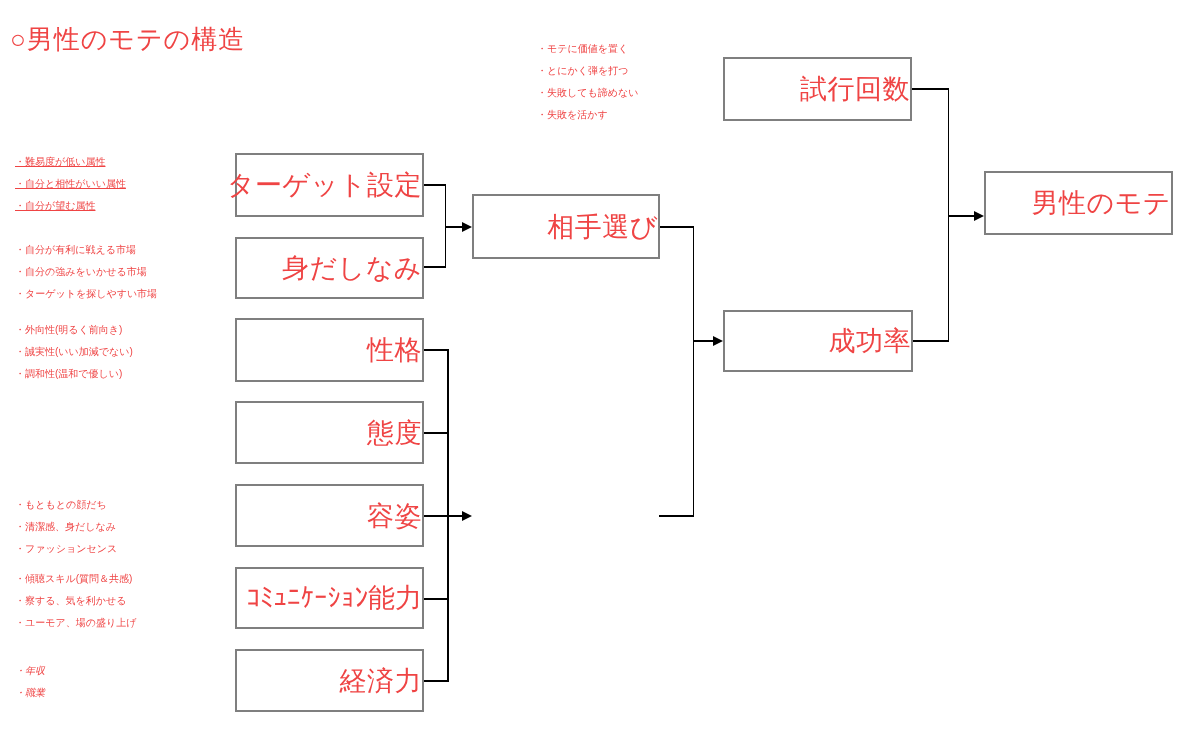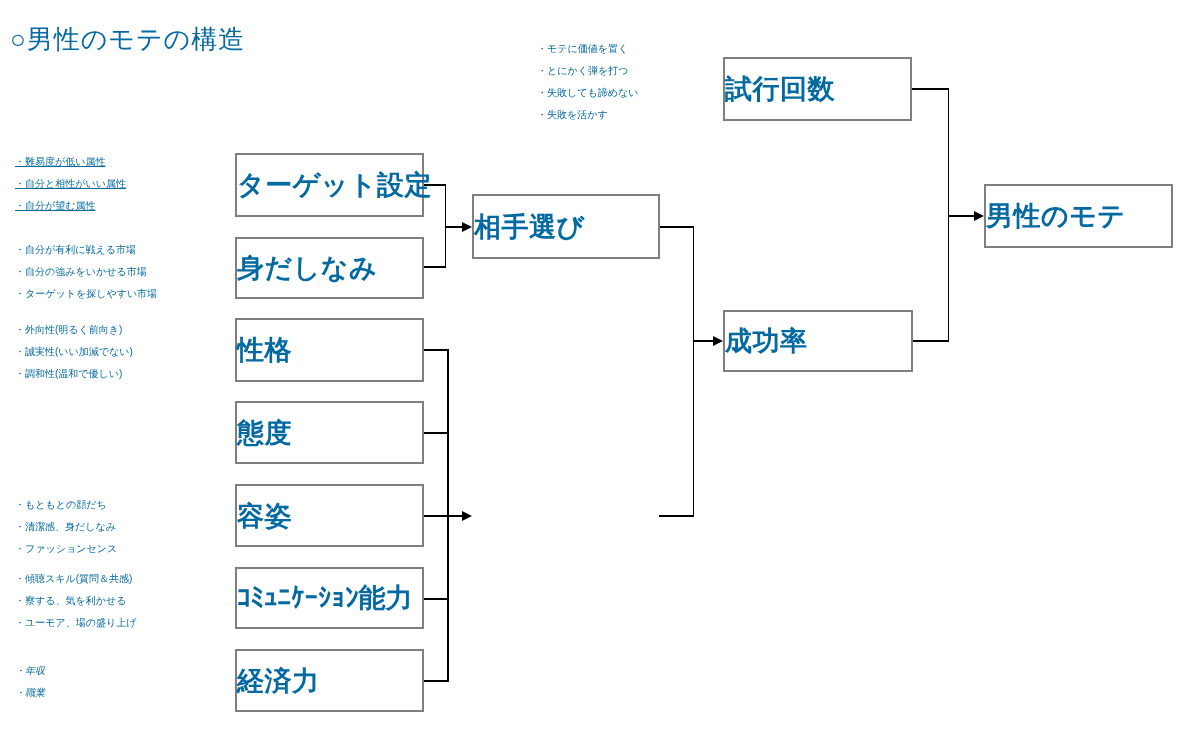--- a/index.html
+++ b/index.html
@@ -1,29 +1,29 @@
 <!DOCTYPE html>
 <html lang="ja"><head>
 <meta charset="utf-8">
 <style>
   html,body{margin:0;padding:0;background:#ffffff;}
   #canvas{
     position:relative;width:1188px;height:730px;background:#ffffff;overflow:hidden;
-    font-family:"Liberation Sans","DejaVu Sans",sans-serif;color:#0369a1;
+    font-family:"Liberation Sans","DejaVu Sans",sans-serif;color:#ef4444;
   }
   .title{
     position:absolute;left:10px;top:22px;font-size:26px;letter-spacing:1px;
     white-space:nowrap;
   }
   .bullets{
     position:absolute;font-size:10px;line-height:22px;white-space:pre-line;
   }
   .box{
     position:absolute;box-sizing:border-box;border:2px solid #7f7f7f;background:#ffffff;
-    display:flex;align-items:center;justify-content:flex-start;font-weight:bold;
+    display:flex;align-items:center;justify-content:flex-end;
   }
   .box-label{font-size:27px;letter-spacing:0.5px;white-space:nowrap;}
   .box-label.small{font-size:27px;letter-spacing:0;}
   .hline{position:absolute;height:1.5px;background:#000000;}
   .vline{position:absolute;width:1.5px;background:#000000;}
   .arrowhead{
     position:absolute;width:0;height:0;
     border-top:5px solid transparent;border-bottom:5px solid transparent;
     border-left:10px solid #000000;
   }
@@ -83,21 +83,21 @@
     <span class="box-label">相手選び</span>
   </div>
 
   <div class="box" style="left:723px;top:57px;width:189px;height:64px">
     <span class="box-label">試行回数</span>
   </div>
   <div class="box" style="left:723px;top:310px;width:190px;height:62px">
     <span class="box-label">成功率</span>
   </div>
 
-  <div class="box" style="left:984px;top:184px;width:189px;height:64px">
+  <div class="box" style="left:984px;top:171px;width:189px;height:64px">
     <span class="box-label">男性のモテ</span>
   </div>
 
   <div class="hline" style="left:424px;top:184px;width:22px"></div>
   <div class="hline" style="left:424px;top:266px;width:22px"></div>
   <div class="vline" style="left:444.5px;top:184px;height:83px"></div>
   <div class="hline" style="left:444.5px;top:226px;width:20px"></div>
   <div class="arrowhead" style="left:462px;top:222px"></div>
 
   <div class="hline" style="left:424px;top:349px;width:25px"></div>

